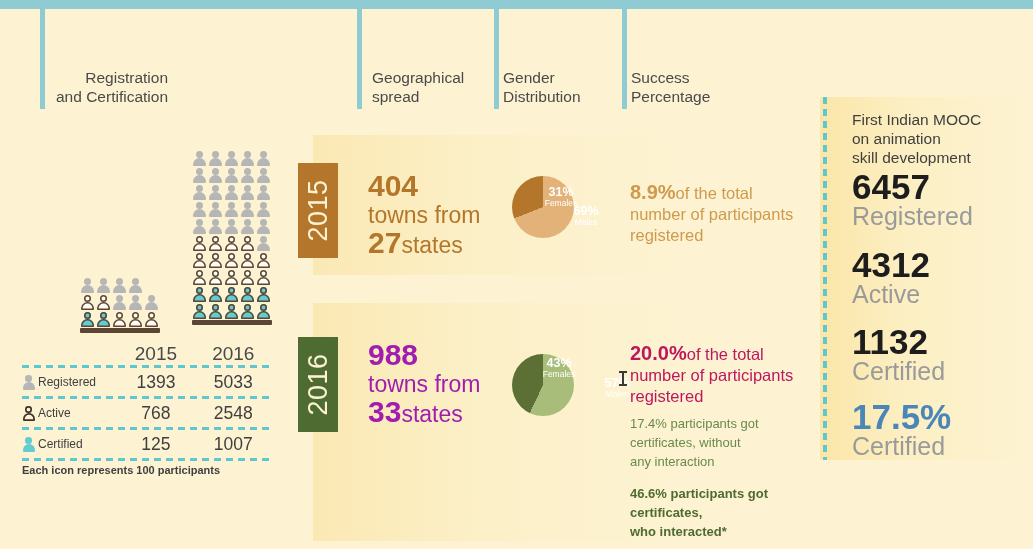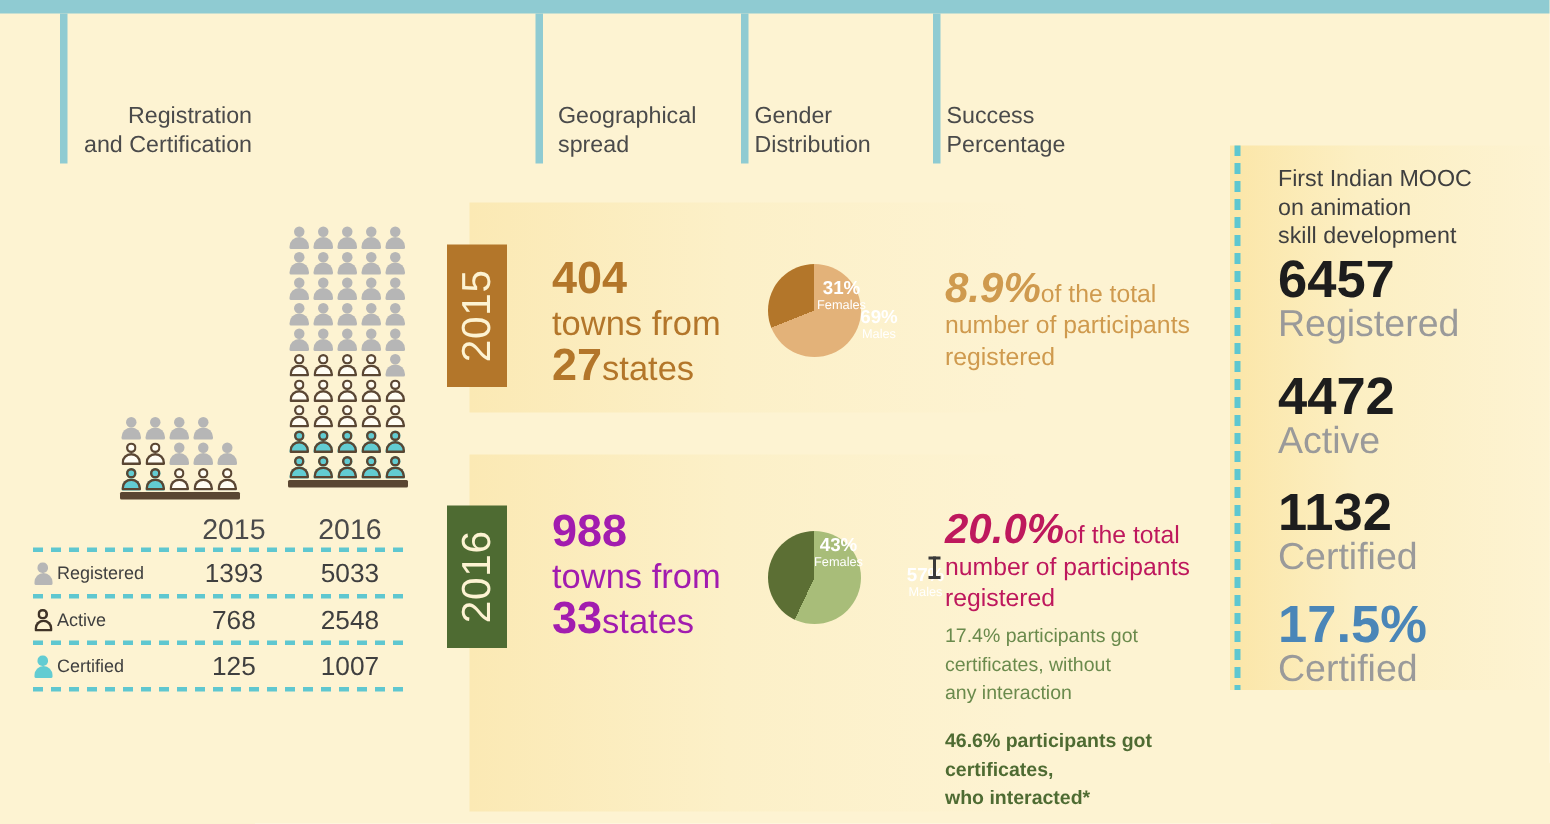--- a/index.html
+++ b/index.html
@@ -65,21 +65,21 @@
   
   .pie { position: absolute; width: 62px; height: 62px; border-radius: 50%; }
   .pielabel {
     position: absolute; color: #fff; text-align: center; line-height: 1.02; margin-left: 31px;
   }
   .pielabel .pct { font-size: 12.5px; font-weight: bold; display: block; }
   .pielabel .who { font-size: 8.5px; display: block; }
 
   
   .succ { position: absolute; line-height: 20px; }
-  .succ .pct { font-size: 28px; font-weight: bold; font-style: italic; }
+  .succ .pct { font-size: 20px; font-weight: bold; }
   .succ .rest { font-size: 16.5px; }
   .succ.c2015 { color: #cf9a4e; }
   .succ.c2016 { color: #be185d; }
   .note { position: absolute; font-size: 13px; line-height: 19px; color: #6a8a4c; }
   .note.bold { font-weight: bold; color: #4e6b32; }
 
   
   .picto { position: absolute; }
   .pictorow { display: flex; gap: 2px; height: 16px; margin-bottom: 1px; }
   .person { width: 14px; height: 16px; position: relative; }
@@ -556,35 +556,36 @@
             <span class="h"></span>
             <span class="b"></span>
           </span>
         <span>Certified</span>
       </div>
       <div class="tcell c1">125</div>
       <div class="tcell c2">1007</div>
     </div>
     <div class="dashrule"></div>
 
+    <div class="footnote">Each icon represents 100 participants</div>
   </div>
 
   <div class="rpanel" style="left:820px; top:97px; width:213px; height:363px;"></div>
   <div class="rdash" style="left:823px; top:97px; height:363px;"></div>
 
   <div class="rtitle" style="left:852px; top:110px; width:160px;">First Indian MOOC
 on animation
 skill development</div>
 
   <div class="rstat" style="left:852px; top:170px;">
     <span class="num">6457</span>
     <span class="lab">Registered</span>
   </div>
   <div class="rstat" style="left:852px; top:248px;">
-    <span class="num">4472</span>
+    <span class="num">4312</span>
     <span class="lab">Active</span>
   </div>
   <div class="rstat" style="left:852px; top:325px;">
     <span class="num">1132</span>
     <span class="lab">Certified</span>
   </div>
   <div class="rstat" style="left:852px; top:400px;">
     <span class="num blue">17.5%</span>
     <span class="lab">Certified</span>
   </div>

